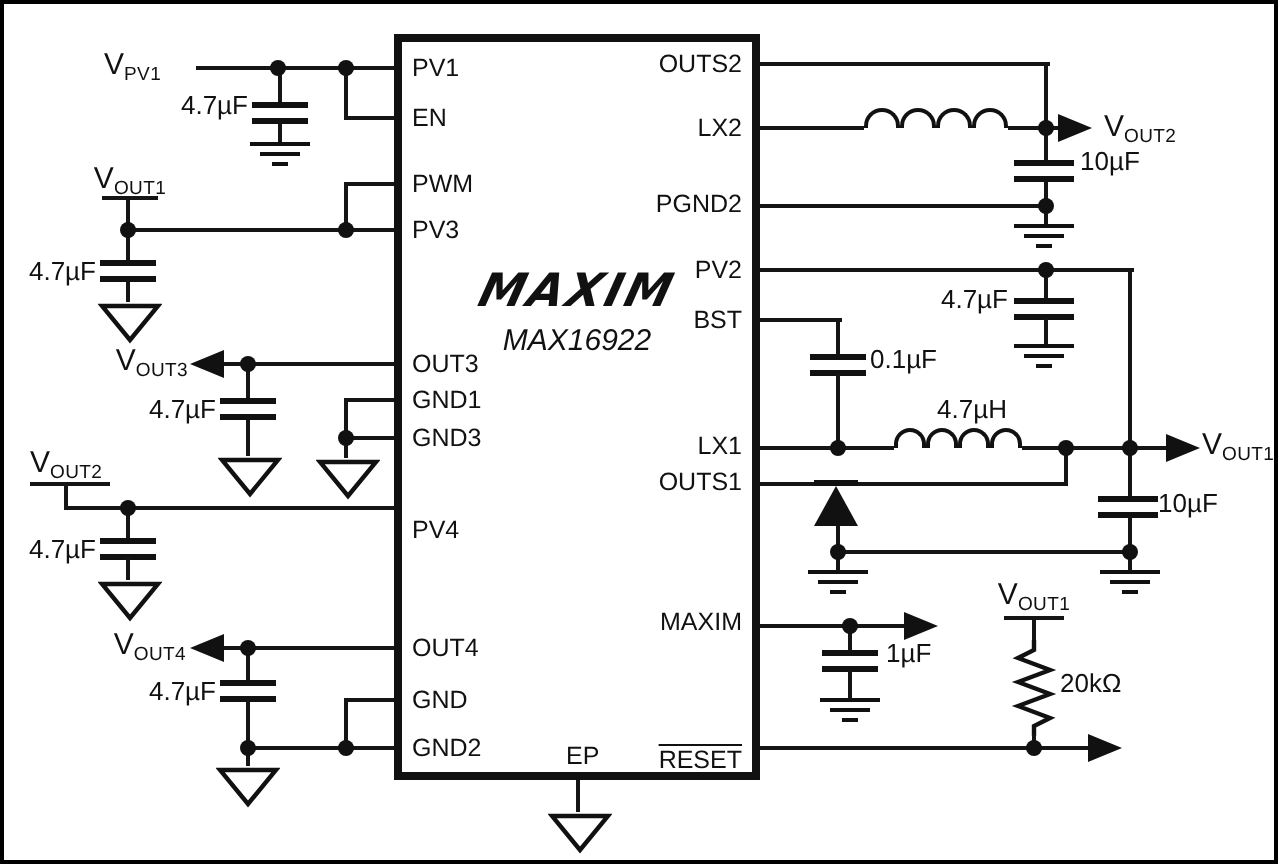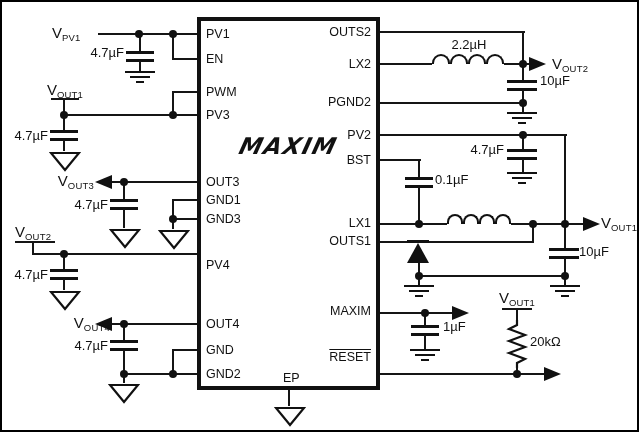--- a/index.html
+++ b/index.html
@@ -40,20 +40,21 @@
   .dio-tri{position:absolute;width:0;height:0;border-left:11px solid transparent;
            border-right:11px solid transparent;border-bottom:20px solid #111}
 </style>
 </head>
 <body>
 
 <div class="stage">
 
   <div class="chip">
     <div class="brand">MAXIM</div>
+    <div class="part">MAX16922</div>
 
     <div class="pin l" style="top:5px">PV1</div>
     <div class="pin l" style="top:30px">EN</div>
     <div class="pin l" style="top:63px">PWM</div>
     <div class="pin l" style="top:86px">PV3</div>
     <div class="pin l" style="top:153px">OUT3</div>
     <div class="pin l" style="top:171px">GND1</div>
     <div class="pin l" style="top:190px">GND3</div>
     <div class="pin l" style="top:236px">PV4</div>
     <div class="pin l" style="top:295px">OUT4</div>
@@ -61,21 +62,21 @@
     <div class="pin l" style="top:345px">GND2</div>
 
     <div class="pin r" style="top:3px">OUTS2</div>
     <div class="pin r" style="top:35px">LX2</div>
     <div class="pin r" style="top:73px">PGND2</div>
     <div class="pin r" style="top:106px">PV2</div>
     <div class="pin r" style="top:131px">BST</div>
     <div class="pin r" style="top:194px">LX1</div>
     <div class="pin r" style="top:212px">OUTS1</div>
     <div class="pin r" style="top:282px">MAXIM</div>
-    <div class="pin r ovl" style="top:328px">RESET</div>
+    <div class="pin r ovl" style="top:351px">RESET</div>
 
     <div class="pin" style="left:82px;top:349px">EP</div>
   </div>
 
   <div class="w h" style="left:96px;top:31px;width:99px"></div>
   <div class="w v" style="left:170px;top:31px;height:27px"></div>
   <div class="w h" style="left:170px;top:56px;width:25px"></div>
   <div class="w h" style="left:49px;top:96px;width:28px"></div>
   <div class="w v" style="left:61px;top:96px;height:18px"></div>
   <div class="w h" style="left:61px;top:112px;width:134px"></div>
@@ -263,35 +264,35 @@
   <div class="dot" style="left:511px;top:368px"></div>
 
   <div class="vlabel" style="left:50px;top:22px">
     <span>V</span><sub>PV1</sub></div>
   <div class="vlabel tc" style="left:34px;top:79px;width:58px">
     <span>V</span><sub>OUT1</sub></div>
   <div class="vlabel tr" style="left:38px;top:170px;width:54px">
     <span>V</span><sub>OUT3</sub></div>
   <div class="vlabel" style="left:13px;top:221px">
     <span>V</span><sub>OUT2</sub></div>
-  <div class="vlabel tr" style="left:54px;top:312px;width:54px">
+  <div class="vlabel tr" style="left:37px;top:312px;width:54px">
     <span>V</span><sub>OUT4</sub></div>
   <div class="vlabel" style="left:550px;top:53px">
     <span>V</span><sub>OUT2</sub></div>
   <div class="vlabel" style="left:599px;top:212px">
     <span>V</span><sub>OUT1</sub></div>
   <div class="vlabel tc" style="left:485px;top:287px;width:60px">
     <span>V</span><sub>OUT1</sub></div>
 
   <div class="clabel tr" style="left:78px;top:43px;width:44px">4.7µF</div>
   <div class="clabel tr" style="left:2px;top:126px;width:44px">4.7µF</div>
   <div class="clabel tr" style="left:60px;top:195px;width:46px">4.7µF</div>
   <div class="clabel tr" style="left:2px;top:265px;width:44px">4.7µF</div>
   <div class="clabel tr" style="left:60px;top:336px;width:46px">4.7µF</div>
-  <div class="clabel tc" style="left:424px;top:35px;width:86px">2.2µH</div>
   <div class="clabel" style="left:538px;top:71px">10µF</div>
   <div class="clabel tr" style="left:456px;top:140px;width:46px">4.7µF</div>
   <div class="clabel" style="left:433px;top:170px">0.1µF</div>
+  <div class="clabel tc" style="left:441px;top:195px;width:86px">4.7µH</div>
   <div class="clabel" style="left:577px;top:242px">10µF</div>
   <div class="clabel" style="left:441px;top:317px">1µF</div>
   <div class="clabel" style="left:528px;top:332px">20kΩ</div>
 
 </div>
 
 </body></html>

